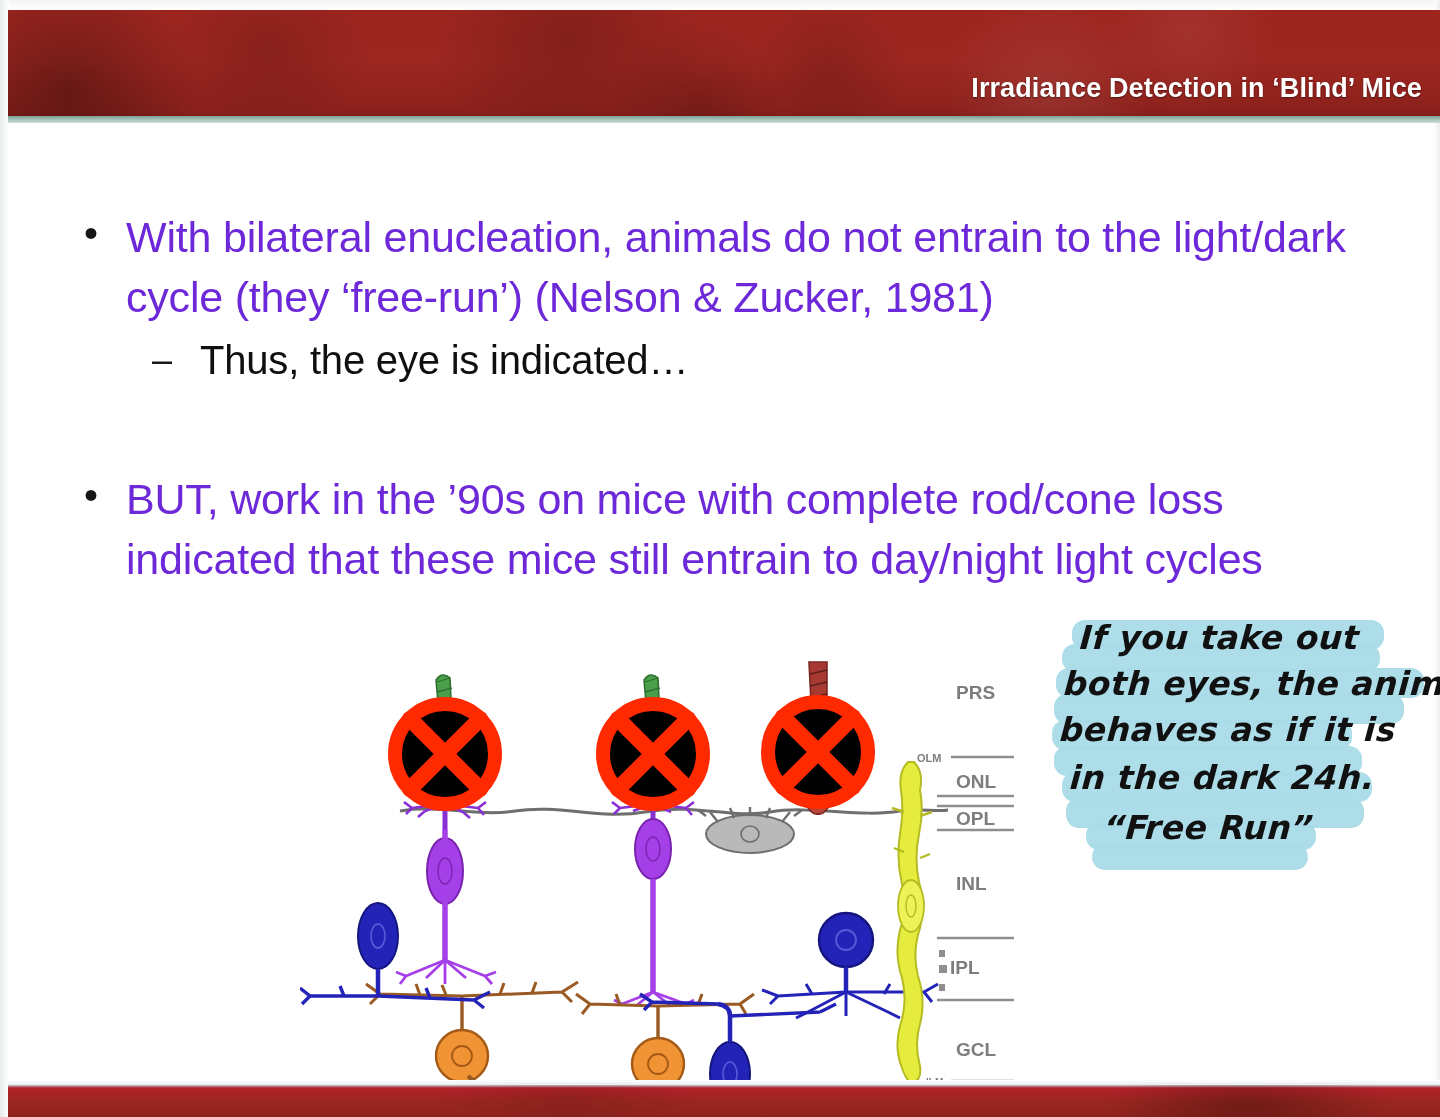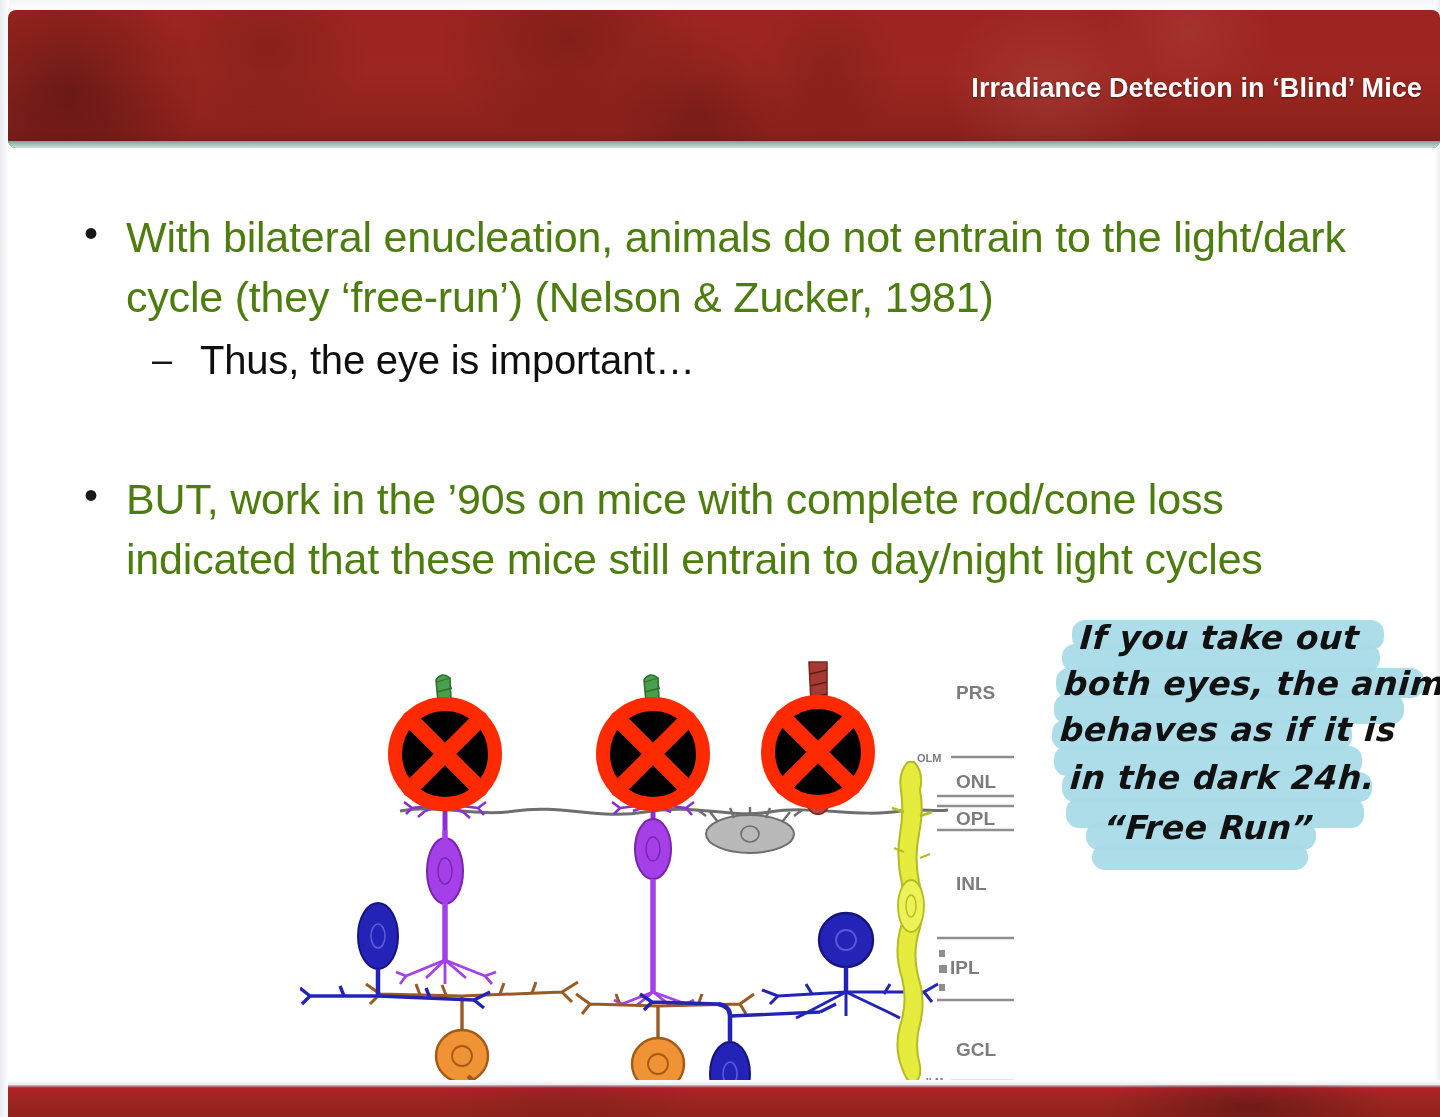--- a/index.html
+++ b/index.html
@@ -31,32 +31,31 @@
   }
   .edge-top {
     position: absolute; left: 0; top: 0; width: 1440px; height: 10px;
     background: linear-gradient(to bottom, #f2f4f6 0%, #ffffff 100%);
   }
 
   
   #header {
     position: absolute;
     left: 8px; top: 10px;
-    width: 1432px; height: 138px;
+    width: 1432px; height: 113px;
     background:
       radial-gradient(ellipse 150px 120px at 260px 40px, rgba(0,0,0,0.13), rgba(0,0,0,0) 70%),
       radial-gradient(ellipse 190px 150px at 560px 30px, rgba(0,0,0,0.17), rgba(0,0,0,0) 72%),
       radial-gradient(ellipse 130px 130px at 690px 100px, rgba(0,0,0,0.16), rgba(0,0,0,0) 70%),
       radial-gradient(ellipse 110px 110px at 820px 60px, rgba(0,0,0,0.12), rgba(0,0,0,0) 72%),
       radial-gradient(ellipse 150px 140px at 1040px 80px, rgba(255,255,255,0.07), rgba(255,255,255,0) 70%),
       radial-gradient(ellipse 120px 120px at 1180px 20px, rgba(255,255,255,0.06), rgba(255,255,255,0) 70%),
       radial-gradient(ellipse 180px 160px at 60px 80px, rgba(0,0,0,0.30), rgba(0,0,0,0) 75%),
       linear-gradient(to bottom, #9e251f 0%, #9d2620 45%, #8d211c 88%, #7d1b18 100%);
     overflow: hidden;
-    border-radius: 8px;
   }
   #header::after {
     content: "";
     position: absolute; left: 0; right: 0; bottom: 0; height: 7px;
     background: linear-gradient(to bottom, #7d9f95 0%, #a8c6bb 55%, #cfe0d9 100%);
   }
   #header-title {
     position: absolute;
     right: 18px;
     top: 63px;
@@ -78,21 +77,21 @@
     flex: 0 0 48px;
     font-size: 40px;
     line-height: 52px;
     color: #171717;
     text-align: left;
     padding-left: 6px;
   }
   .bullet-text {
     font-size: 43px;
     line-height: 60px;
-    color: #4d7c0f;
+    color: #6d28d9;
     letter-spacing: -0.2px;
   }
   .sub-bullet-marker {
     width: 48px;
     flex: 0 0 48px;
     font-size: 36px;
     line-height: 54px;
     color: #171717;
   }
   .sub-bullet-text {
@@ -173,21 +172,21 @@
     <div class="bullet-block" id="bullet-1">
       <div class="bullet-row">
         <div class="bullet-marker">•</div>
         <div class="bullet-text">With bilateral enucleation, animals do not entrain to the light/dark cycle (they ‘free-run’) (Nelson &amp; Zucker, 1981)</div>
       </div>
     </div>
 
     <div class="bullet-block" id="bullet-1-sub">
       <div class="bullet-row">
         <div class="sub-bullet-marker">–</div>
-        <div class="sub-bullet-text">Thus, the eye is important…</div>
+        <div class="sub-bullet-text">Thus, the eye is indicated…</div>
       </div>
     </div>
 
     <div class="bullet-block" id="bullet-2">
       <div class="bullet-row">
         <div class="bullet-marker">•</div>
         <div class="bullet-text">BUT, work in the ’90s on mice with complete rod/cone loss indicated that these mice still entrain to day/night light cycles</div>
       </div>
     </div>
 

